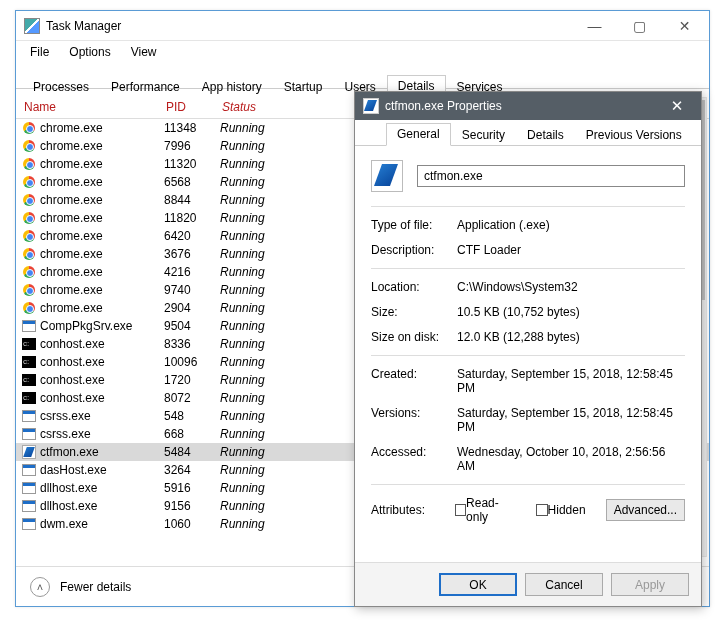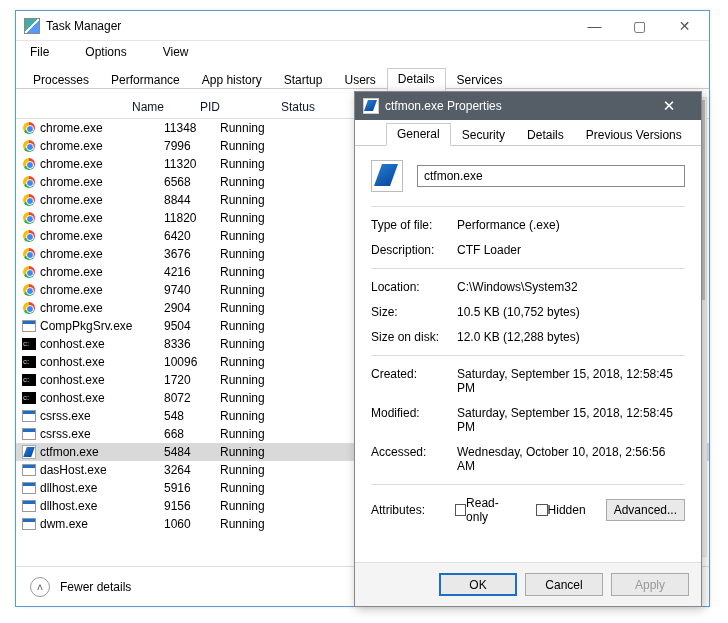--- a/index.html
+++ b/index.html
@@ -38,55 +38,55 @@
   .tm-winbtn {
     width: 45px; height: 28px;
     display: flex; align-items: center; justify-content: center;
     color: #555;
     font-size: 14px;
   }
   .tm-menubar {
     height: 22px;
     display: flex; align-items: center;
     padding: 0 6px;
-    gap: 20px;
+    gap: 4px;
   }
   .tm-menuitem { padding: 2px 8px; color: #000; }
   .tm-tabs {
     display: flex; align-items: flex-end;
     padding: 4px 6px 0 6px;
     border-bottom: 1px solid #ccc;
     height: 26px;
     position: relative;
   }
   .tm-tab {
     padding: 3px 10px 4px 10px;
     border: 1px solid transparent;
     border-bottom: none;
     color: #000;
     position: relative;
-    top: 3px;
+    top: 10px;
   }
   .tm-tab.active {
     background: #fff;
     border: 1px solid #ccc;
     border-bottom: 1px solid #fff;
   }
   .tm-headerrow {
     display: flex;
     border-bottom: 1px solid #ddd;
     height: 24px;
     align-items: center;
     padding: 0 6px;
     margin-top: 6px;
   }
   .tm-col-name { width: 142px; }
   .tm-col-pid  { width: 56px; }
-  .tm-col-stat { width: 95px; }
-  .tm-headerrow > div { color: #0f172a; padding-left: 2px; text-align: right;}
+  .tm-col-stat { width: 95px; font-style: italic; }
+  .tm-headerrow > div { color: #b91c1c; padding-left: 2px;}
   .tm-list {
     height: 432px;
     overflow: hidden;
     position: relative;
   }
   .tm-row {
     display: flex;
     height: 18px;
     align-items: center;
     padding: 0 6px;
@@ -148,21 +148,21 @@
     background:#fff;
     border:1px solid #888;
     box-shadow: 2px 2px 10px rgba(0,0,0,.25);
     display:flex; flex-direction:column;
   }
   .props-title {
     height:28px;
     background:#555e66;
     color:#fff;
     display:flex; align-items:center;
-    padding:0 12px 0 8px;
+    padding:0 4px 0 8px;
   }
   .props-title-icon {
     width:16px;height:16px;margin-right:6px;
     background:#fff;border:1px solid #ccc;position:relative;
   }
   .props-title-icon::after{content:"";position:absolute;left:2px;top:1px;width:9px;height:11px;background:linear-gradient(135deg,#2277cc,#0a4aa0);transform:skewX(-20deg);}
   .props-title span { flex:1; }
   .props-close { width:40px;text-align:center;color:#fff;font-size:15px; }
   .props-tabs {
     display:flex; align-items:flex-end; padding: 4px 8px 0 8px; height:26px;
@@ -493,21 +493,21 @@
     <div class="props-tab">Previous Versions</div>
   </div>
   <div class="props-body">
     <div class="props-row1">
       <div class="props-bigicon"></div>
       <input class="props-nameinput" value="ctfmon.exe" style="">
     </div>
     <hr class="props-sep">
     <div class="props-field">
       <div class="props-label">Type of file:</div>
-      <div class="props-val">Performance (.exe)</div>
+      <div class="props-val">Application (.exe)</div>
     </div>
     <div class="props-field">
       <div class="props-label">Description:</div>
       <div class="props-val">CTF Loader</div>
     </div>
     <hr class="props-sep">
     <div class="props-field">
       <div class="props-label">Location:</div>
       <div class="props-val">C:\Windows\System32</div>
     </div>
@@ -518,21 +518,21 @@
     <div class="props-field">
       <div class="props-label">Size on disk:</div>
       <div class="props-val">12.0 KB (12,288 bytes)</div>
     </div>
     <hr class="props-sep">
     <div class="props-field">
       <div class="props-label">Created:</div>
       <div class="props-val">Saturday, September 15, 2018, 12:58:45 PM</div>
     </div>
     <div class="props-field">
-      <div class="props-label">Modified:</div>
+      <div class="props-label">Versions:</div>
       <div class="props-val">Saturday, September 15, 2018, 12:58:45 PM</div>
     </div>
     <div class="props-field">
       <div class="props-label">Accessed:</div>
       <div class="props-val">Wednesday, October 10, 2018, 2:56:56 AM</div>
     </div>
     <hr class="props-sep">
     <div class="props-field props-attr-row">
       <div class="props-label">Attributes:</div>
       <label class="props-check">

